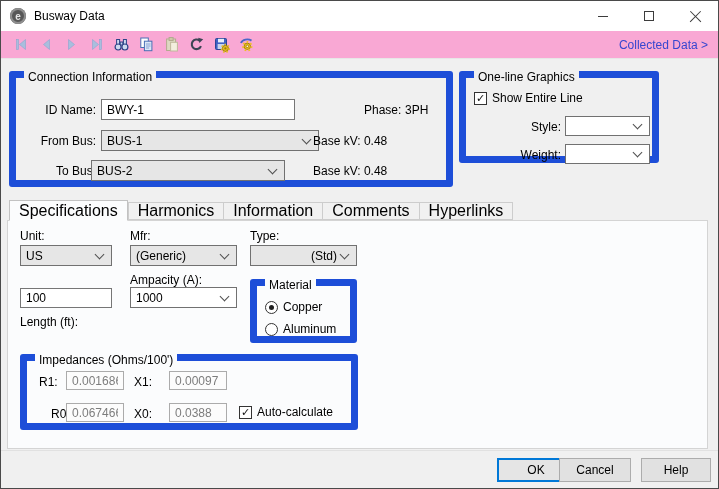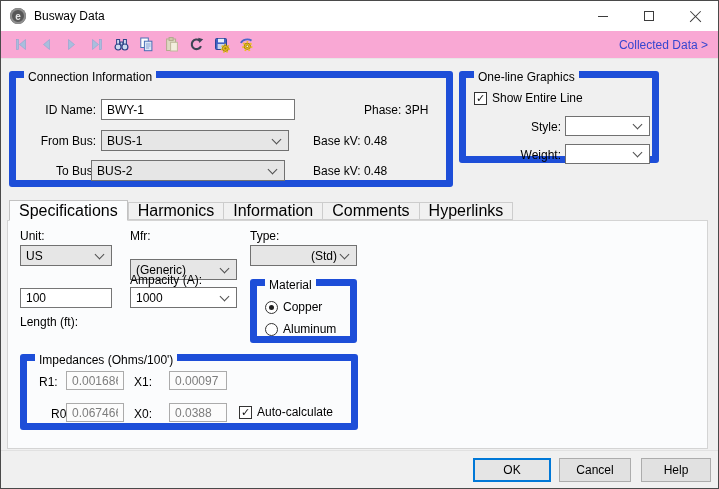--- a/index.html
+++ b/index.html
@@ -51,21 +51,21 @@
   
   .tabs { position:absolute; left:8px; top:199px; display:flex; align-items:flex-end; z-index:3; }
   .tab { height:18px; padding:0 9px; background:#f1f1f1; border:1px solid #cdcdcd; border-left:none; display:flex; align-items:center; font-size:16px; }
   .tab.active { height:21px; background:#fbfcfd; border:1px solid #c2c2c2; border-bottom:1px solid #fbfcfd; margin-bottom:-1px; z-index:4; }
   .tab.active + .tab { border-left:1px solid #cdcdcd; }
   .panel { position:absolute; left:6px; top:219px; width:701px; height:229px; background:#fbfcfd; border:1px solid #d4d4d4; }
 
   
   .bottombar { position:absolute; left:0; right:0; top:449px; height:38px; background:#f0f0f0; border-top:1px solid #e1e1e1; }
   .btn { position:absolute; top:457px; height:24px; background:#e1e1e1; border:1px solid #acacac; font-family:inherit; font-size:12px; color:#000; }
-  .btn.focus { border:2px solid #0078d7; background:#e5e5e5; }
+  .btn.focus { border:2px solid #0078d7; background:#e5e5e5;margin-left:24px; }
 </style>
 </head>
 <body>
 
 <div class="window">
 
   <div class="titlebar">
     <span class="appicon">e</span>
     <span class="title">Busway Data</span>
     <div class="wincontrols">
@@ -155,21 +155,21 @@
   </div>
 
   <div class="groupbox" style="left:8px; top:70px; width:444px; height:116px;">
     <span class="legend">Connection Information</span>
     <span class="lbl ra" style="left:0; top:25px; width:80px;">ID Name:</span>
     <input class="input" style="left: 85px; top: 21px; width: 194px;" value="BWY-1">
     <span class="lbl" style="left:348px; top:25px;">Phase:</span>
     <span class="lbl" style="left:389px; top:25px;">3PH</span>
 
     <span class="lbl ra" style="left:0; top:56px; width:80px;">From Bus:</span>
-    <div class="combo gray" style="left:85px; top:52px; width:188px;justify-content:space-between;">
+    <div class="combo gray" style="left:85px; top:52px; width:218px;justify-content:space-between;">
       <span class="val">BUS-1</span>
       <span class="chev"></span>
     </div>
     <span class="lbl" style="left:297px; top:56px;">Base kV: 0.48</span>
 
     <span class="lbl ra" style="left:0; top:86px; width:80px;">To Bus:</span>
     <div class="combo gray" style="left:75px; top:82px; width:194px;">
       <span class="val">BUS-2</span>
       <span class="chev"></span>
     </div>
@@ -204,21 +204,21 @@
     <div class="tab">Hyperlinks</div>
   </div>
 
   <div class="panel">
     <span class="lbl" style="left:12px; top:8px;">Unit:</span>
     <div class="combo gray" style="left:12px; top:24px; width:92px;">
       <span class="val">US</span>
       <span class="chev"></span>
     </div>
     <span class="lbl" style="left:122px; top:8px;">Mfr:</span>
-    <div class="combo gray" style="left:122px; top:38px; width:107px;">
+    <div class="combo gray" style="left:122px; top:24px; width:107px;">
       <span class="val">(Generic)</span>
       <span class="chev"></span>
     </div>
     <span class="lbl" style="left:242px; top:8px;">Type:</span>
     <div class="combo gray" style="left:242px; top:24px; width:107px;text-align:right;">
       <span class="val">(Std)</span>
       <span class="chev"></span>
     </div>
 
     <span class="lbl" style="left:12px; top:52px;margin-top:42px;">Length (ft):</span>

